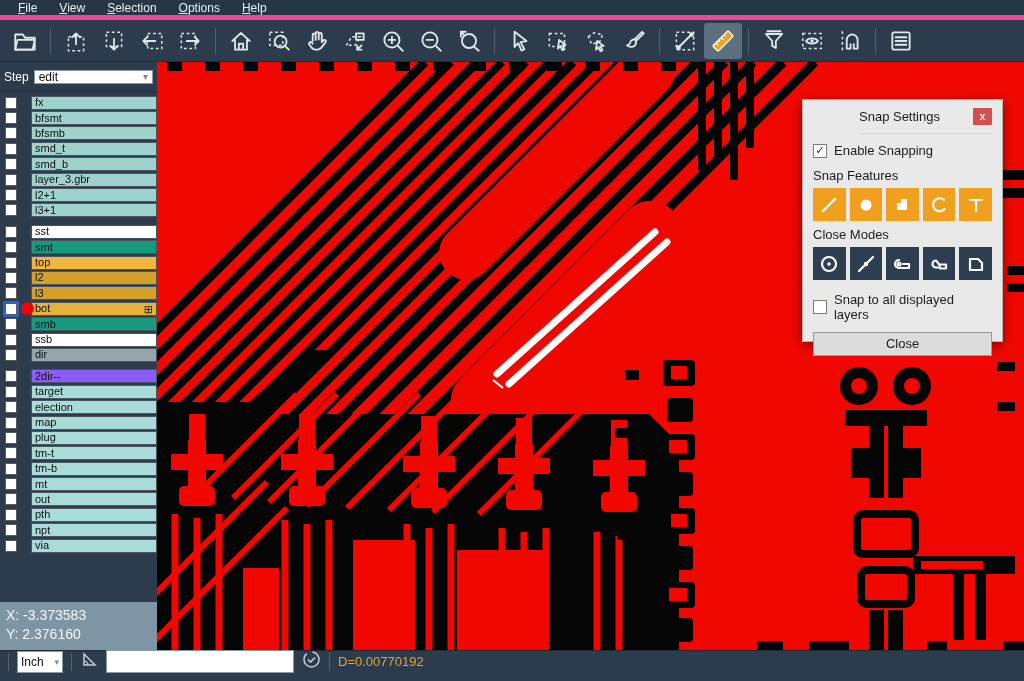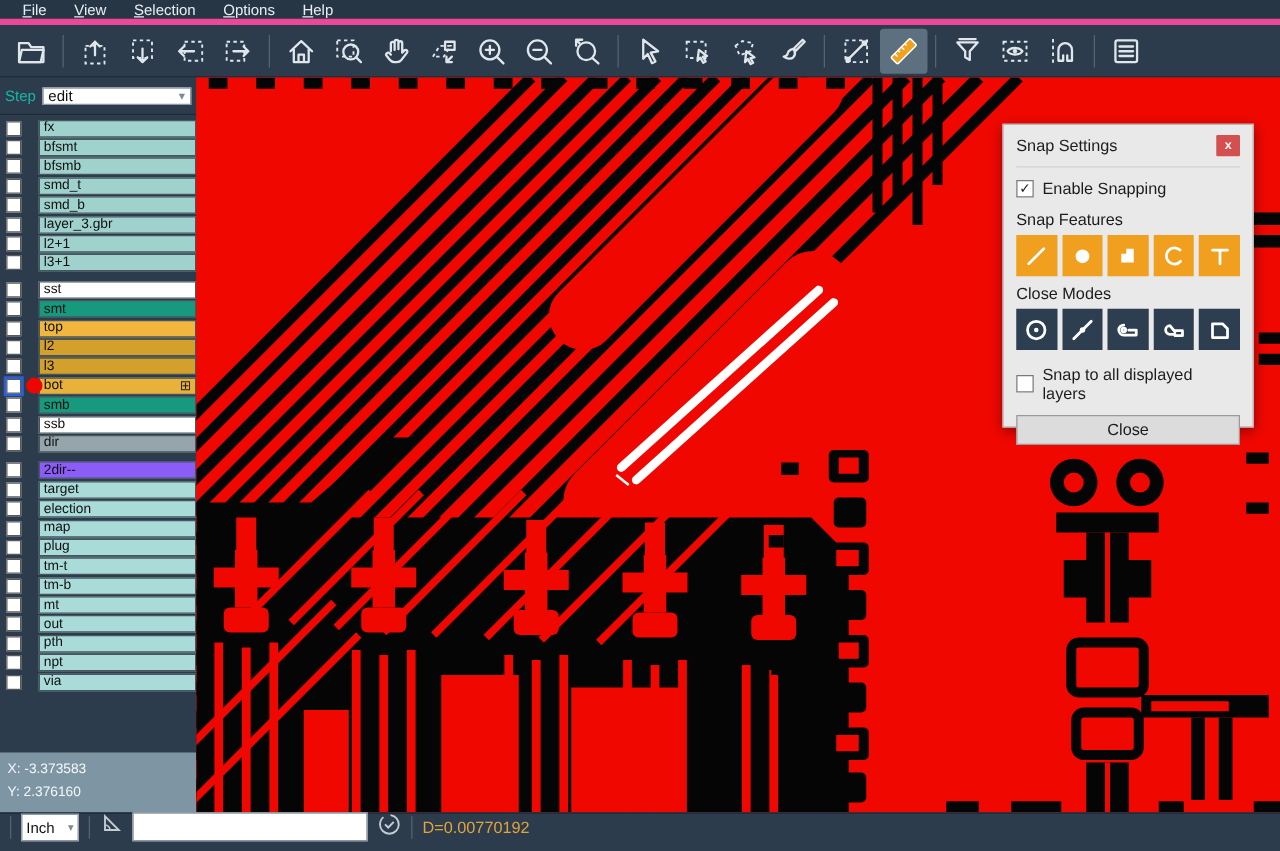--- a/index.html
+++ b/index.html
@@ -22,52 +22,52 @@
     border-radius:3px; flex:0 0 auto; }
   .tb-btn.active { background:#5c7080; }
   .tb-sep { width:1px; height:26px; background:#55636f; margin:0 6px; flex:0 0 auto; }
   .tb-btn svg { display:block; }
 
   
   #sidebar { position:absolute; left:0; top:62px; width:157px; height:588px;
     background:#2d3c4c; display:flex; flex-direction:column; }
   #step-row { height:30px; display:flex; align-items:center; padding:0 4px; gap:5px;
     border-bottom:1px solid #1d2a37; }
-  #step-label { color:#14b8a6; font-size:12px; }
+  #step-label { color:#ffffff; font-size:12px; }
   #step-select { flex:1; height:14px; background:#fff; border:1px solid #8a98a2;
     display:flex; align-items:center; padding:0 4px; font-size:12px; color:#111;
     justify-content:space-between; }
   #step-select .chev { color:#7b8a94; font-size:10px; }
   #layer-list { flex:0 0 auto; padding-top:3px; }
   .layer-row { display:flex; align-items:center; height:15.4px; position:relative; }
   .layer-cb { width:12px; height:12px; background:#fff; border:1px solid #5a5a5a;
     margin-left:5px; flex:0 0 auto; position:relative; }
   .layer-cb.active { outline:2px solid #2b5fd9; outline-offset:0; }
   .active-dot { position:absolute; left:21px; width:13px; height:13px; border-radius:50%;
     background:#ee0500; z-index:2; }
   .layer-field { margin-left:14px; flex:1; height:14px; border:1px solid #47565f;
     font-size:11px; color:#101010; padding:0 3px; display:flex; align-items:center;
     justify-content:space-between; line-height:13px; overflow:hidden; white-space:nowrap; }
   .grid-glyph { font-size:11px; color:#222; line-height:10px; }
   .group-sep { height:6px; }
   #sidebar-filler { flex:1; }
-  #coords-panel { height:48px; background:#7e96a3; color:#f4f8fa; font-size:11px;
+  #coords-panel { height:48px; background:#7e96a3; color:#f4f8fa; font-size:14px;
     padding:4px 6px; line-height:19px; }
 
   
   #canvas-wrap { position:absolute; left:157px; top:62px; width:867px; height:588px;
     background:#f00800; overflow:hidden; }
   #canvas-wrap svg { display:block; }
 
   
   #snap-dialog { position:absolute; left:802px; top:99px; width:201px; height:243px;
     background:#e9e9e9; border:1px solid #b5b5b5; box-shadow:0 3px 10px rgba(0,0,0,.45);
     padding:8px 10px 10px 10px; }
   #snap-title-row { display:flex; align-items:center; justify-content:space-between;
-    padding-bottom:8px; border-bottom:1px solid #d2d2d2; margin-bottom:9px; }
+    padding-bottom:8px; border-bottom:1px solid #d2d2d2; margin-bottom:9px;margin-left:46px; }
   #snap-title { font-size:13px; color:#1c1c1c; }
   #snap-close-x { width:19px; height:17px; background:#d45050; color:#fff; font-size:10px;
     display:flex; align-items:center; justify-content:center; cursor:pointer;
     font-weight:bold; border-radius:1px; }
   .dlg-check-row { display:flex; align-items:center; gap:7px; margin:4px 0 10px 0; }
   .dlg-checkbox { width:14px; height:14px; background:#fff; border:1px solid #7a7a7a;
     font-size:11px; color:#222; display:flex; align-items:center; justify-content:center; }
   .dlg-check-label { font-size:13px; color:#1c1c1c; }
   .dlg-section-label { font-size:13px; color:#1c1c1c; margin:6px 0 5px 0; }
   .dlg-btn-row { display:flex; gap:4px; }

